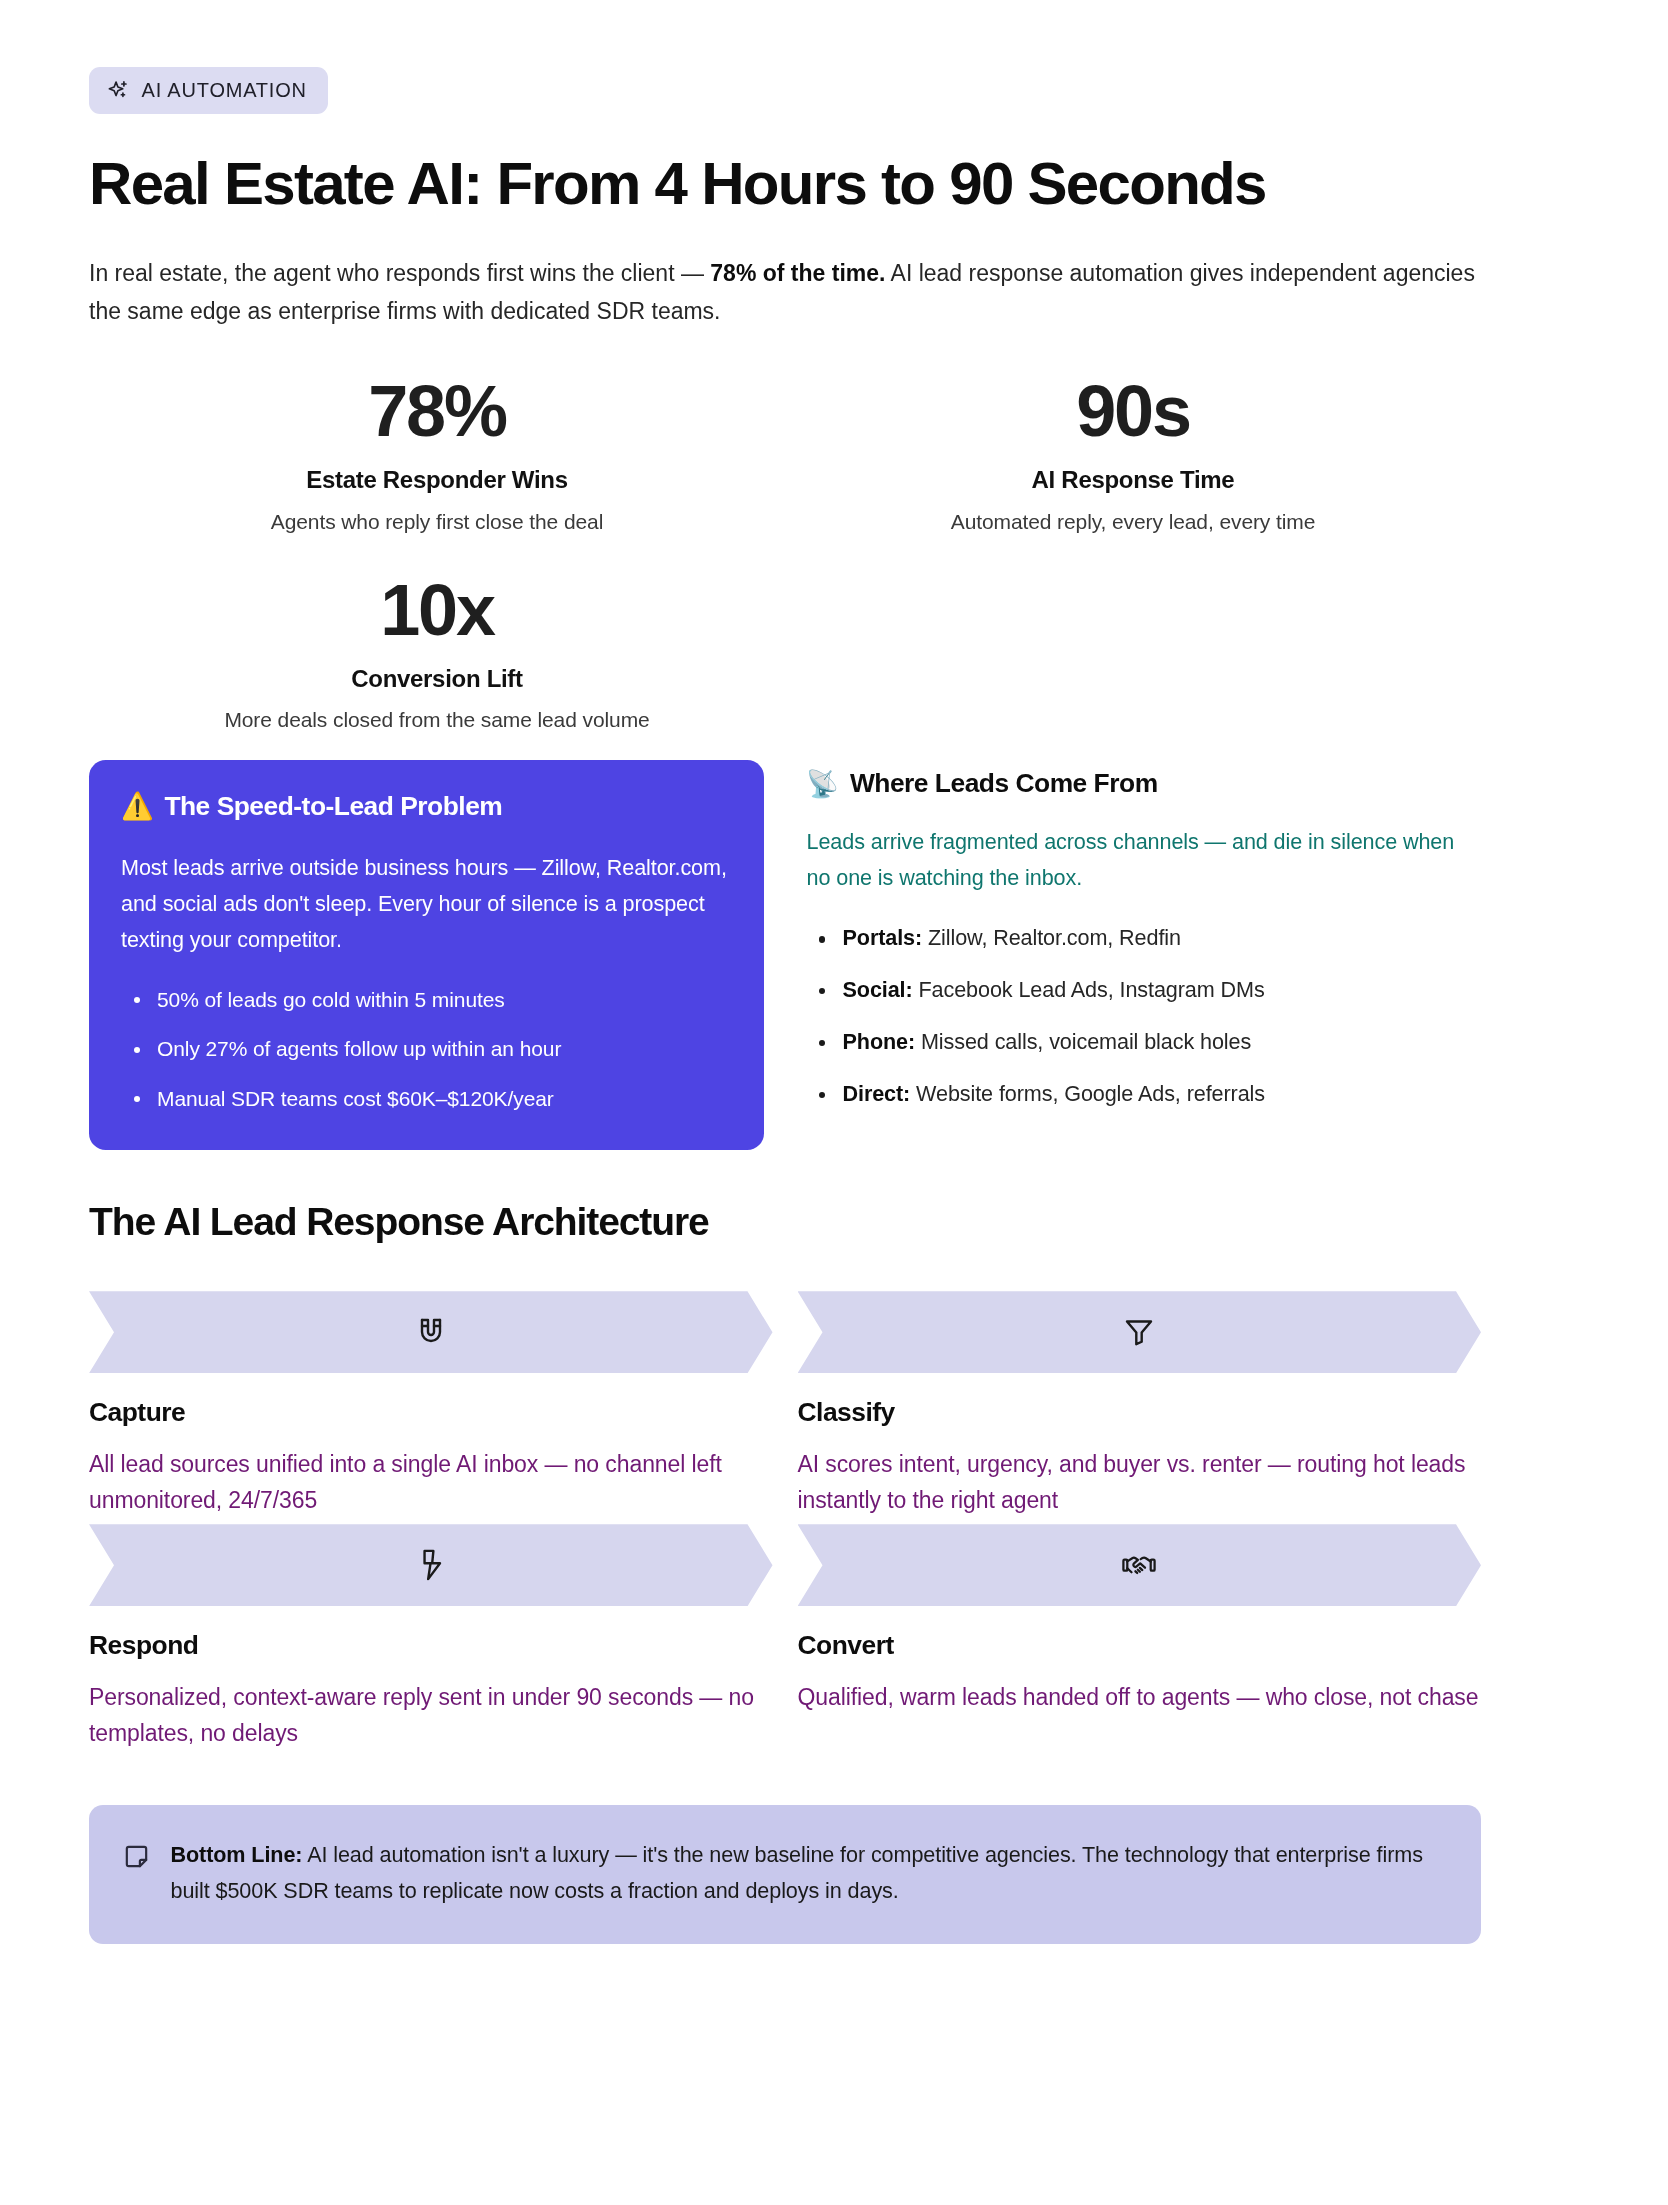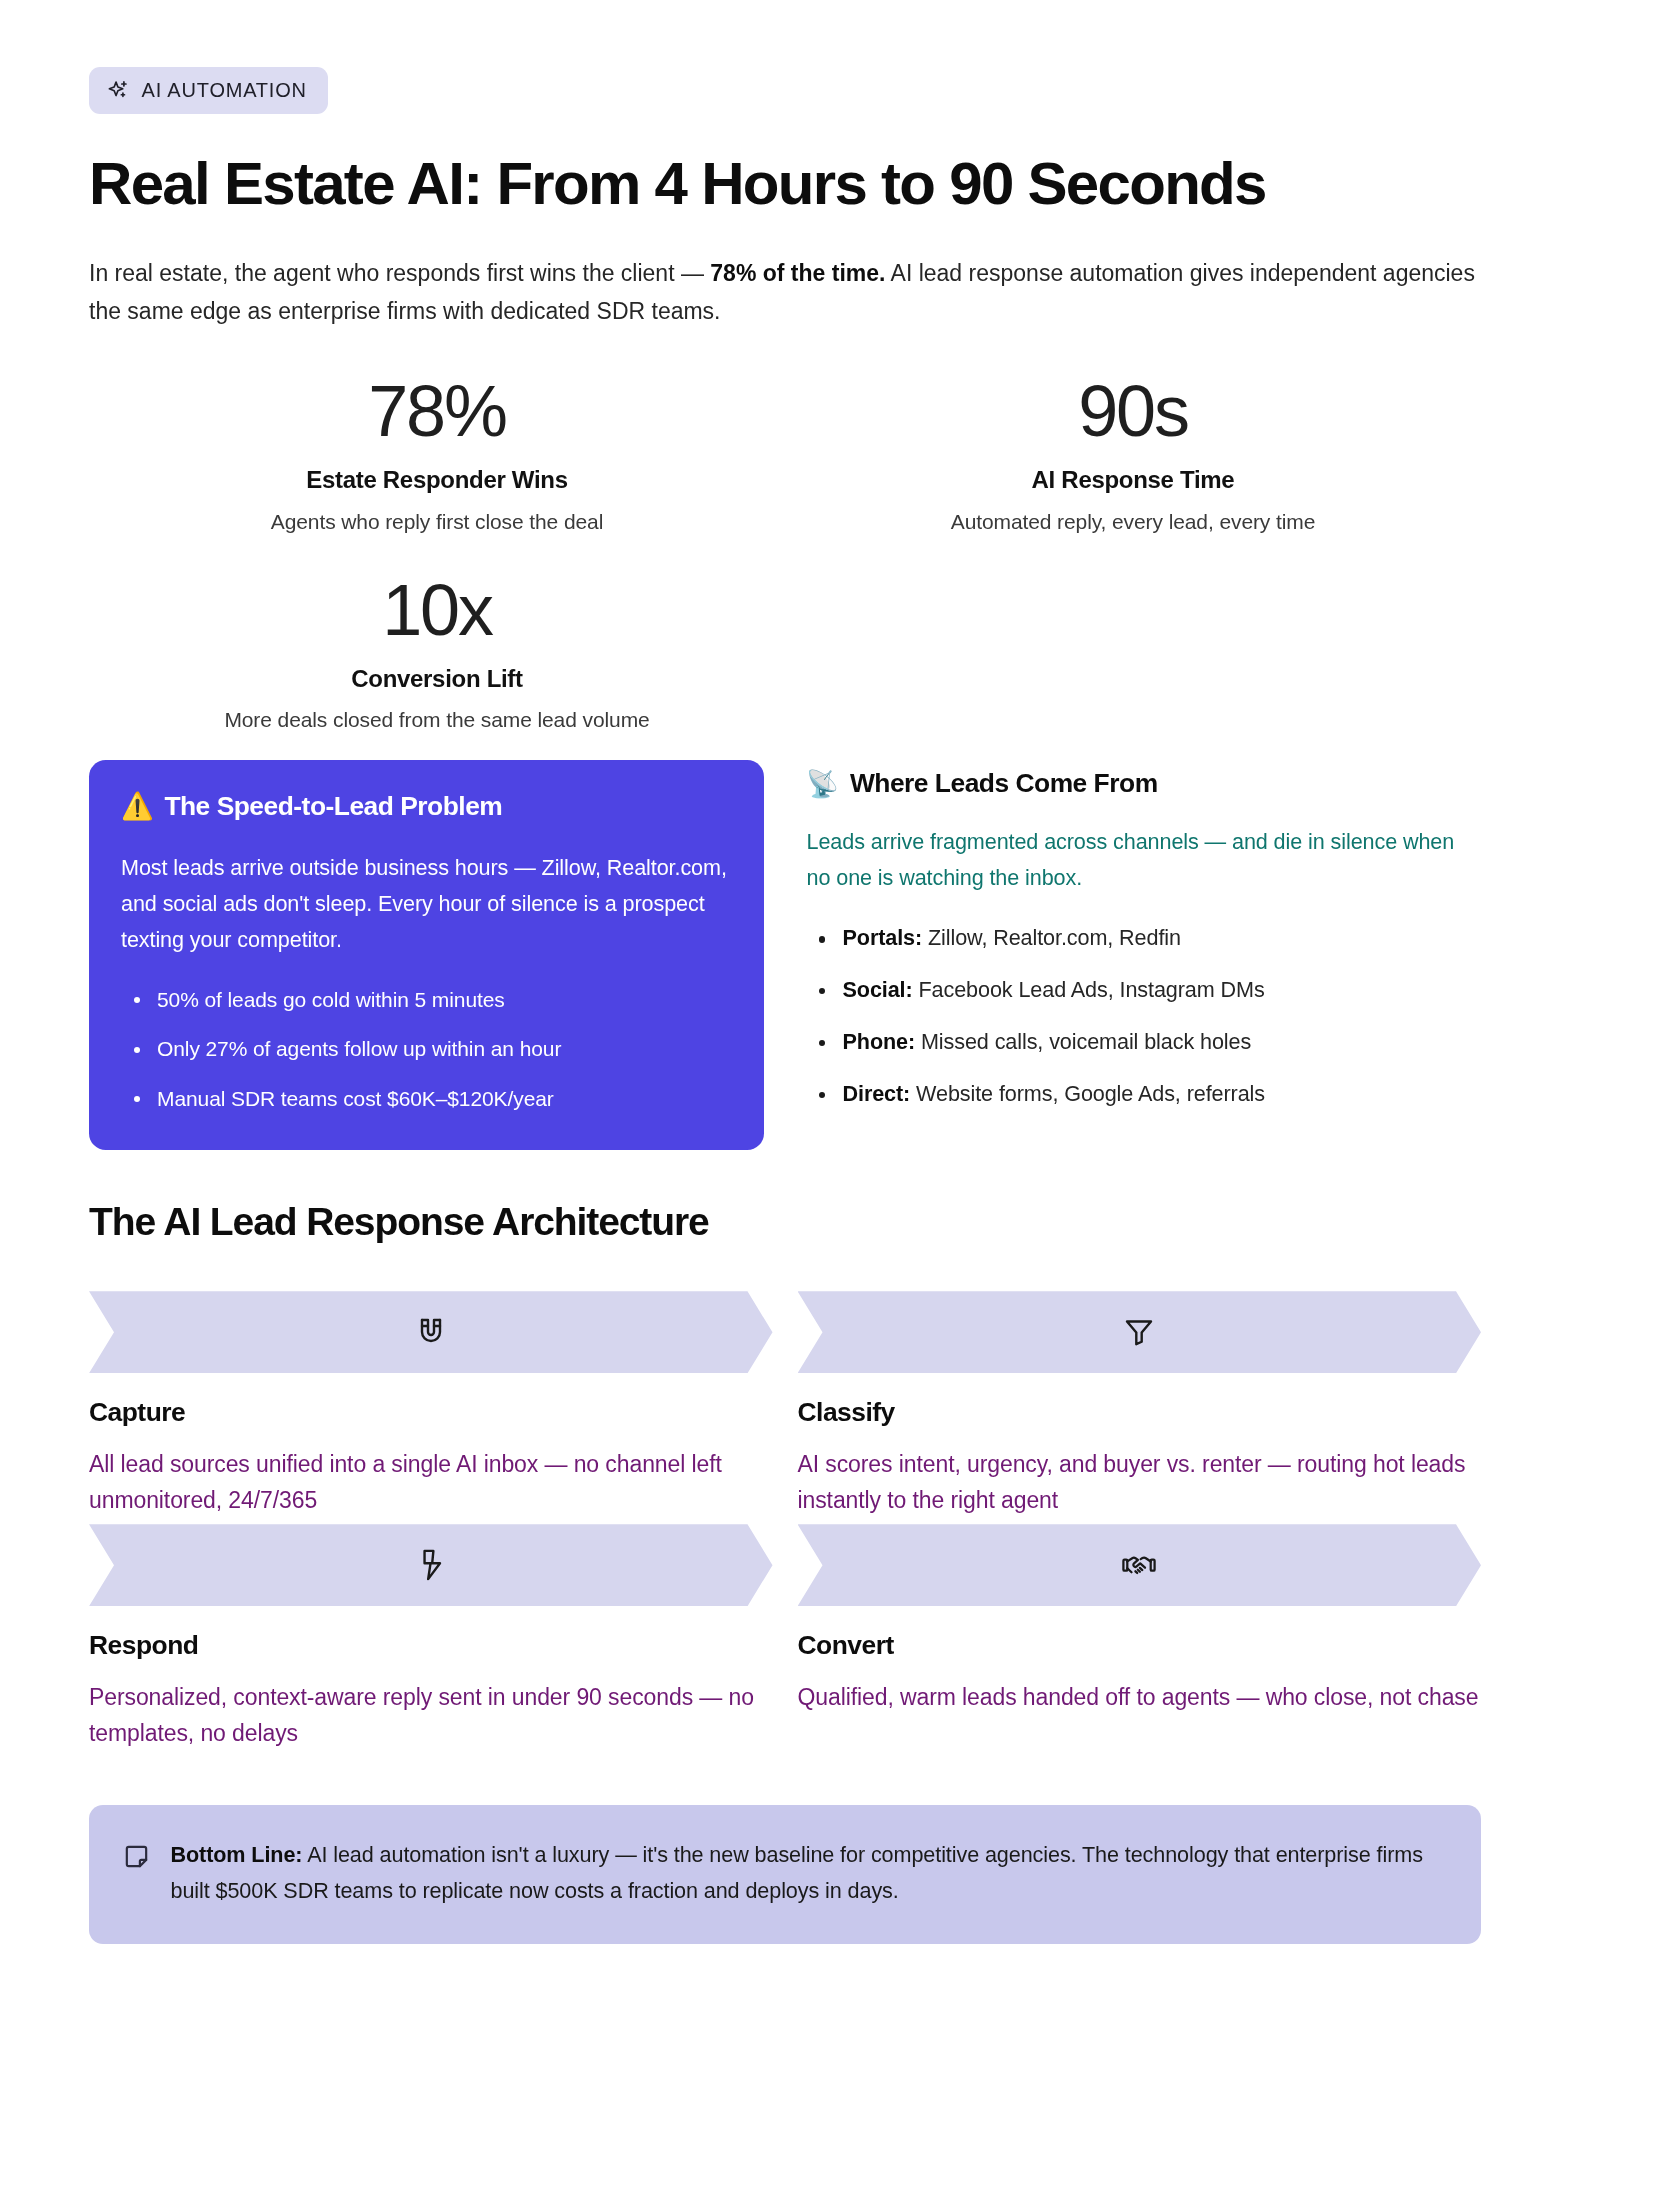--- a/index.html
+++ b/index.html
@@ -69,21 +69,21 @@
   .stats {
     display: grid;
     grid-template-columns: 1fr 1fr;
     row-gap: 38px;
     margin-bottom: 28px;
   }
   .stat { text-align: center; padding: 0 21px; }
   .stat-value {
     font-size: 72px;
     line-height: 1.08;
-    font-weight: 400;
+    font-weight: 700;
     letter-spacing: -2.2px;
     color: #1f1f1f;
     margin-bottom: 15.3px;
   }
   .stat-label {
     font-size: 24px;
     font-weight: 700;
     letter-spacing: -0.3px;
     color: #111111;
     margin-bottom: 15.3px;

